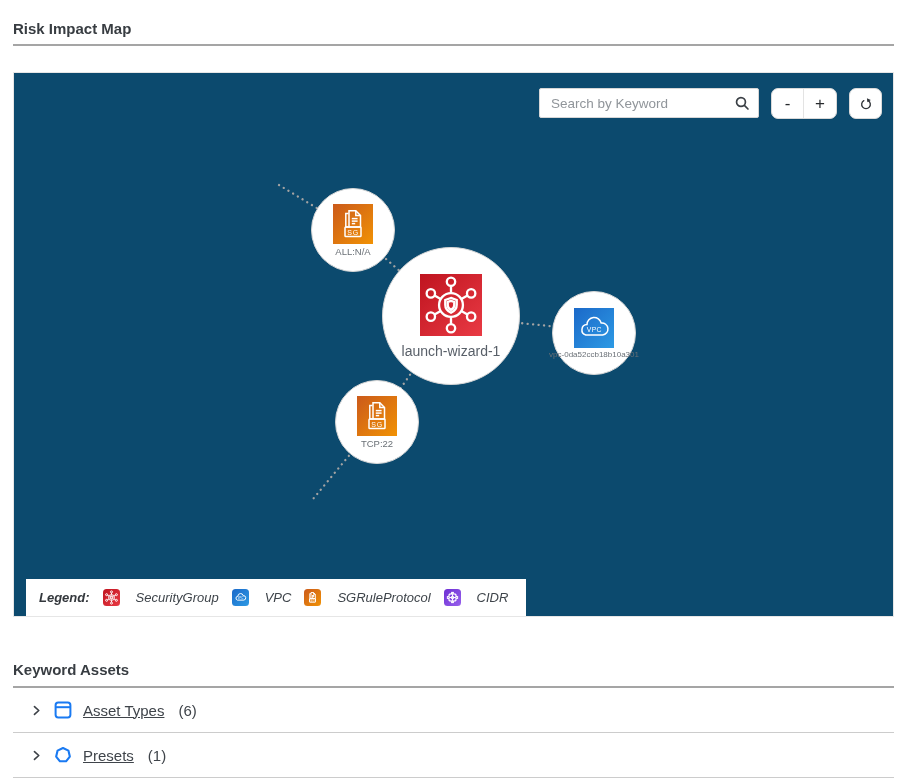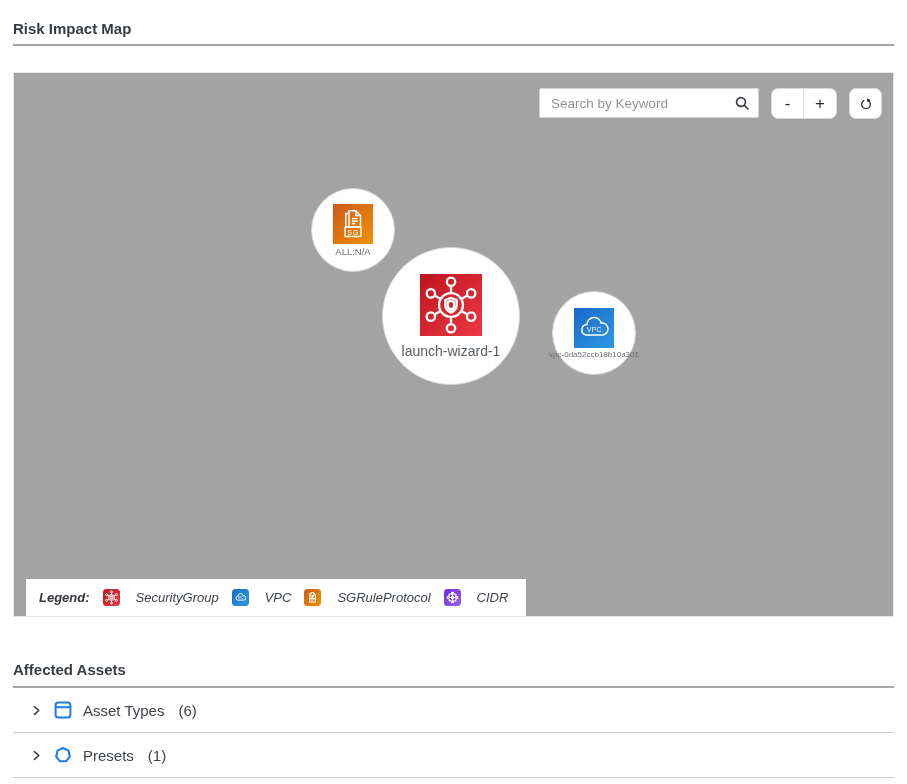--- a/index.html
+++ b/index.html
@@ -10,21 +10,21 @@
     overflow:hidden; position:relative;
   }
 
   
   .page-header { margin:0 13px; padding:20px 0 7px; border-bottom:2px solid #a5a5a5; }
   .page-header h1 { margin:0; font-size:15px; font-weight:700; color:#383d42; }
 
   
   .map-panel {
     position:relative; margin:26px 13px 0; height:545px;
-    background:#a3a3a3; border:1px solid #e6e6e6;
+    background:#0c4a6e; border:1px solid #e6e6e6;
   }
   .edges { position:absolute; left:0; top:0; pointer-events:none; }
   .edges line { stroke:#a3a3a3; stroke-width:2.3; stroke-linecap:round; stroke-dasharray:0.1 5.4; }
 
   
   .toolbar { position:absolute; top:15px; right:11px; display:flex; gap:12px; align-items:flex-start; z-index:5; }
   .search { position:relative; }
   .search input {
     width:220px; height:30px; border:1px solid #d6d6d6; border-radius:2px;
     padding:0 32px 0 11px; font-size:13.5px; font-family:inherit; color:#333; background:#fff; outline:none;
@@ -78,21 +78,21 @@
   .legend-item { display:flex; align-items:center; gap:16px; font-size:13px; color:#3e444a; }
   .lswatch { width:17px; height:17px; border-radius:3.5px; display:flex; align-items:center; justify-content:center; flex:none; }
   .lswatch svg { width:15px; height:15px; display:block; }
 
   
   .assets { margin:44px 13px 0; }
   .assets h2 { font-size:15px; font-weight:700; color:#383d42; margin:0; padding-bottom:8px; border-bottom:2px solid #a5a5a5; }
   .arow { display:flex; align-items:center; height:45px; border-bottom:1px solid #cccccc; padding-left:17px; gap:11px; cursor:pointer; }
   .chev { width:13px; height:13px; flex:none; }
   .ricon { width:18px; height:18px; flex:none; }
-  .rlabel { font-size:15px; color:#3f444a; }
+  .rlabel { font-size:15px; color:#3f444a;text-decoration:underline; }
   .rcount { font-size:15px; color:#3f444a; margin-left:3px; }
 
   .defs-holder { position:absolute; width:0; height:0; overflow:hidden; }
 </style>
 </head>
 <body>
 
 <svg class="defs-holder" aria-hidden="true">
   <defs>
     <symbol id="sym-cidr" viewBox="0 0 40 40">
@@ -236,20 +236,28 @@
 
   <div class="node n-sm" style="left:538px; top:218px;">
     <span class="nicon i40 g-blue">
       <svg stroke-width="1.5">
           <use href="#sym-vpc"></use>
         </svg>
       </span>
     <span class="nlabel nlabel-xs">vpc-0da52ccb18b10a301</span>
   </div>
 
+  <div class="node n-sm" style="left:321px; top:307px;">
+    <span class="nicon i40 g-orange">
+      <svg stroke-width="1.5">
+          <use href="#sym-sgrule"></use>
+        </svg>
+      </span>
+    <span class="nlabel">TCP:22</span>
+  </div>
 
 
   <div class="legend">
     <span class="legend-title">Legend:</span>
     <span class="legend-item">
       <span class="lswatch g-red">
         <svg viewBox="0 0 40 40" stroke-width="2.6">
             <use href="#sym-secgroup"></use>
           </svg>
         </span>
@@ -276,21 +284,21 @@
         <svg viewBox="0 0 40 40" stroke-width="2.6">
             <use href="#sym-cidr"></use>
           </svg>
         </span>
       <span>CIDR</span>
     </span>
   </div>
 </section>
 
 <section class="assets">
-  <h2>Affected Assets</h2>
+  <h2>Keyword Assets</h2>
 
   <div class="arow">
     <svg class="chev">
         <use href="#sym-chevron-right"></use>
       </svg>
     <svg class="ricon">
         <use href="#sym-window"></use>
       </svg>
     <span class="rlabel">Asset Types</span>
     <span class="rcount">(6)</span>

